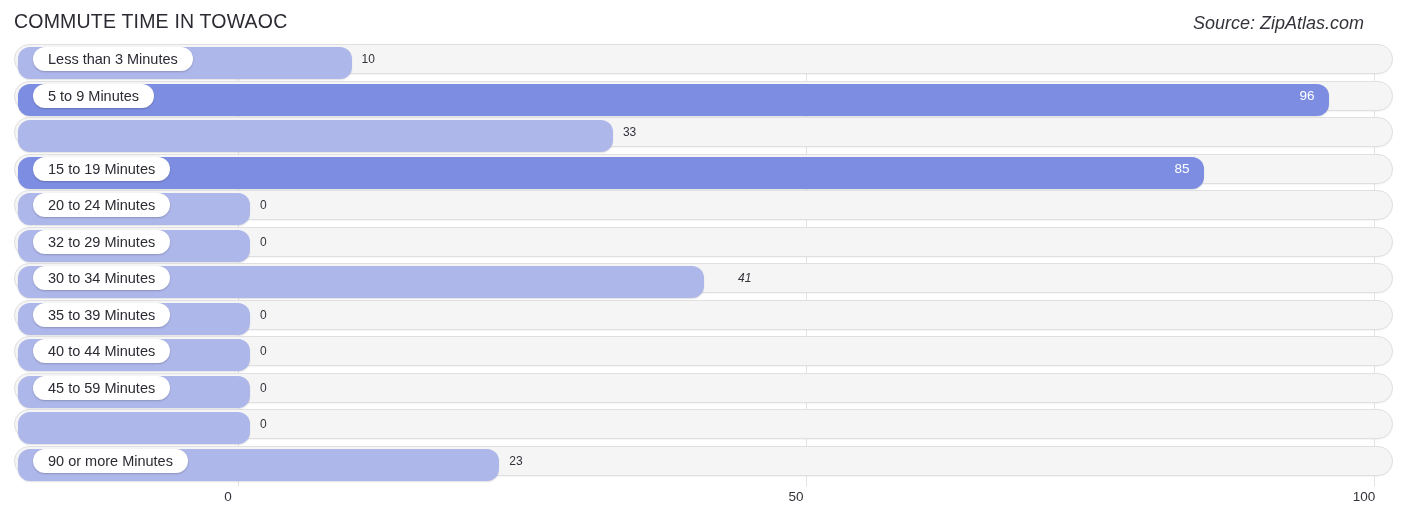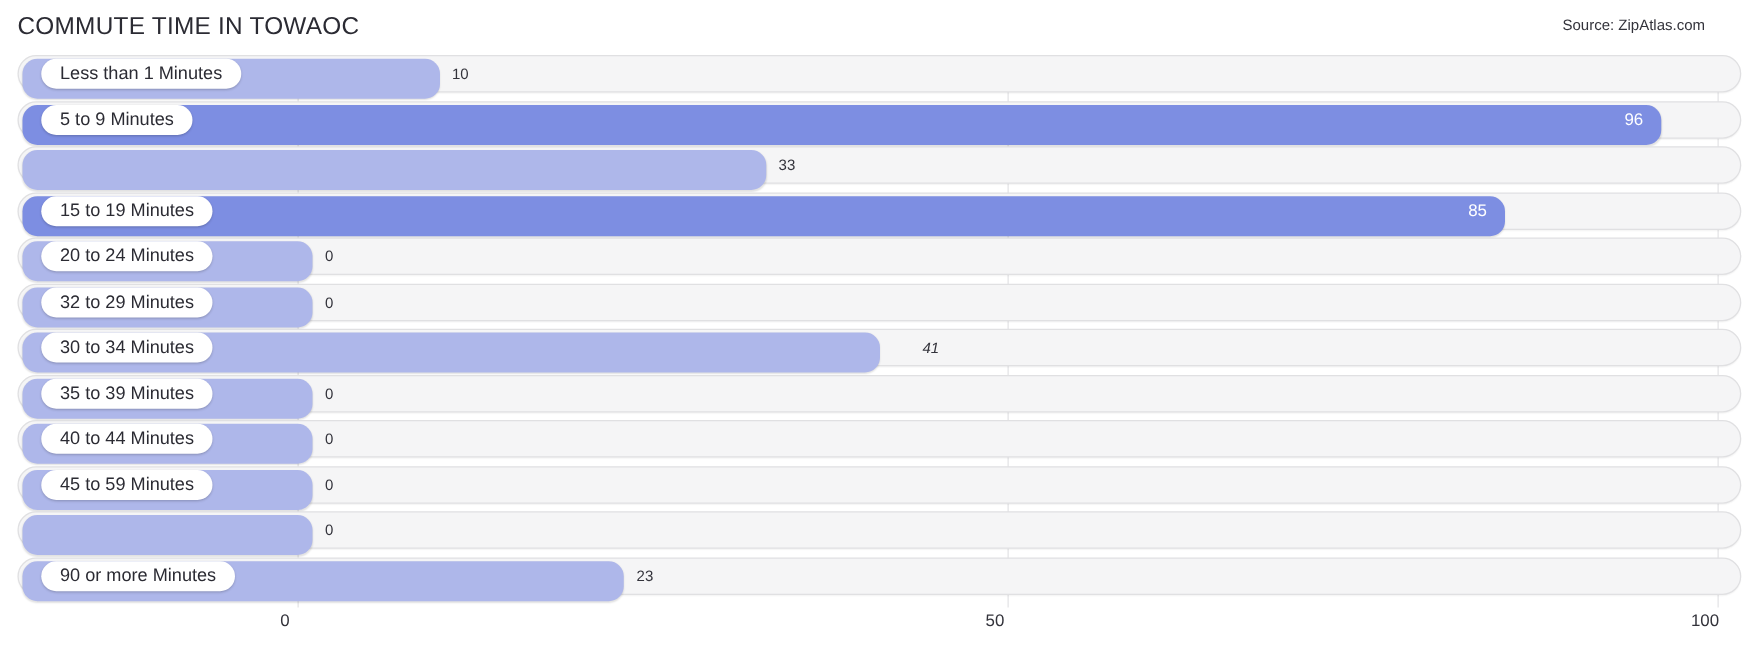--- a/index.html
+++ b/index.html
@@ -28,21 +28,22 @@
     top: 10px;
     font-size: 19.5px;
     color: #2b2b33;
     letter-spacing: 0.2px;
     white-space: nowrap;
   }
   .chart-source {
     position: absolute;
     right: 12px;
     top: 13px;
-    font-size: 12px;
+    font-size: 18px;
+    font-style: italic;
     color: #33333b;
     white-space: nowrap;
   }
 
   
   .plot {
     position: absolute;
     left: 0;
     top: 44px;
     width: 1406px;
@@ -157,21 +158,21 @@
   <div class="gridlines">
       <div class="gridline" style="left: 238px;"></div>
       <div class="gridline" style="left: 806px;"></div>
       <div class="gridline" style="left: 1374px;"></div>
     </div>
   <div class="rows">
       <div class="row">
         <div class="track"></div>
         <div class="bar light" style="width: 333.6px;"></div>
         <div class="value-outside" style="left: 361.6px;">10</div>
-        <div class="pill">Less than 1 Minutes</div>
+        <div class="pill">Less than 3 Minutes</div>
       </div>
       <div class="row">
         <div class="track"></div>
         <div class="bar dark" style="width: 1310.56px;">
           <span class="bar-inner-value">96</span>
         </div>
         <div class="pill">5 to 9 Minutes</div>
       </div>
       <div class="row">
         <div class="track"></div>

